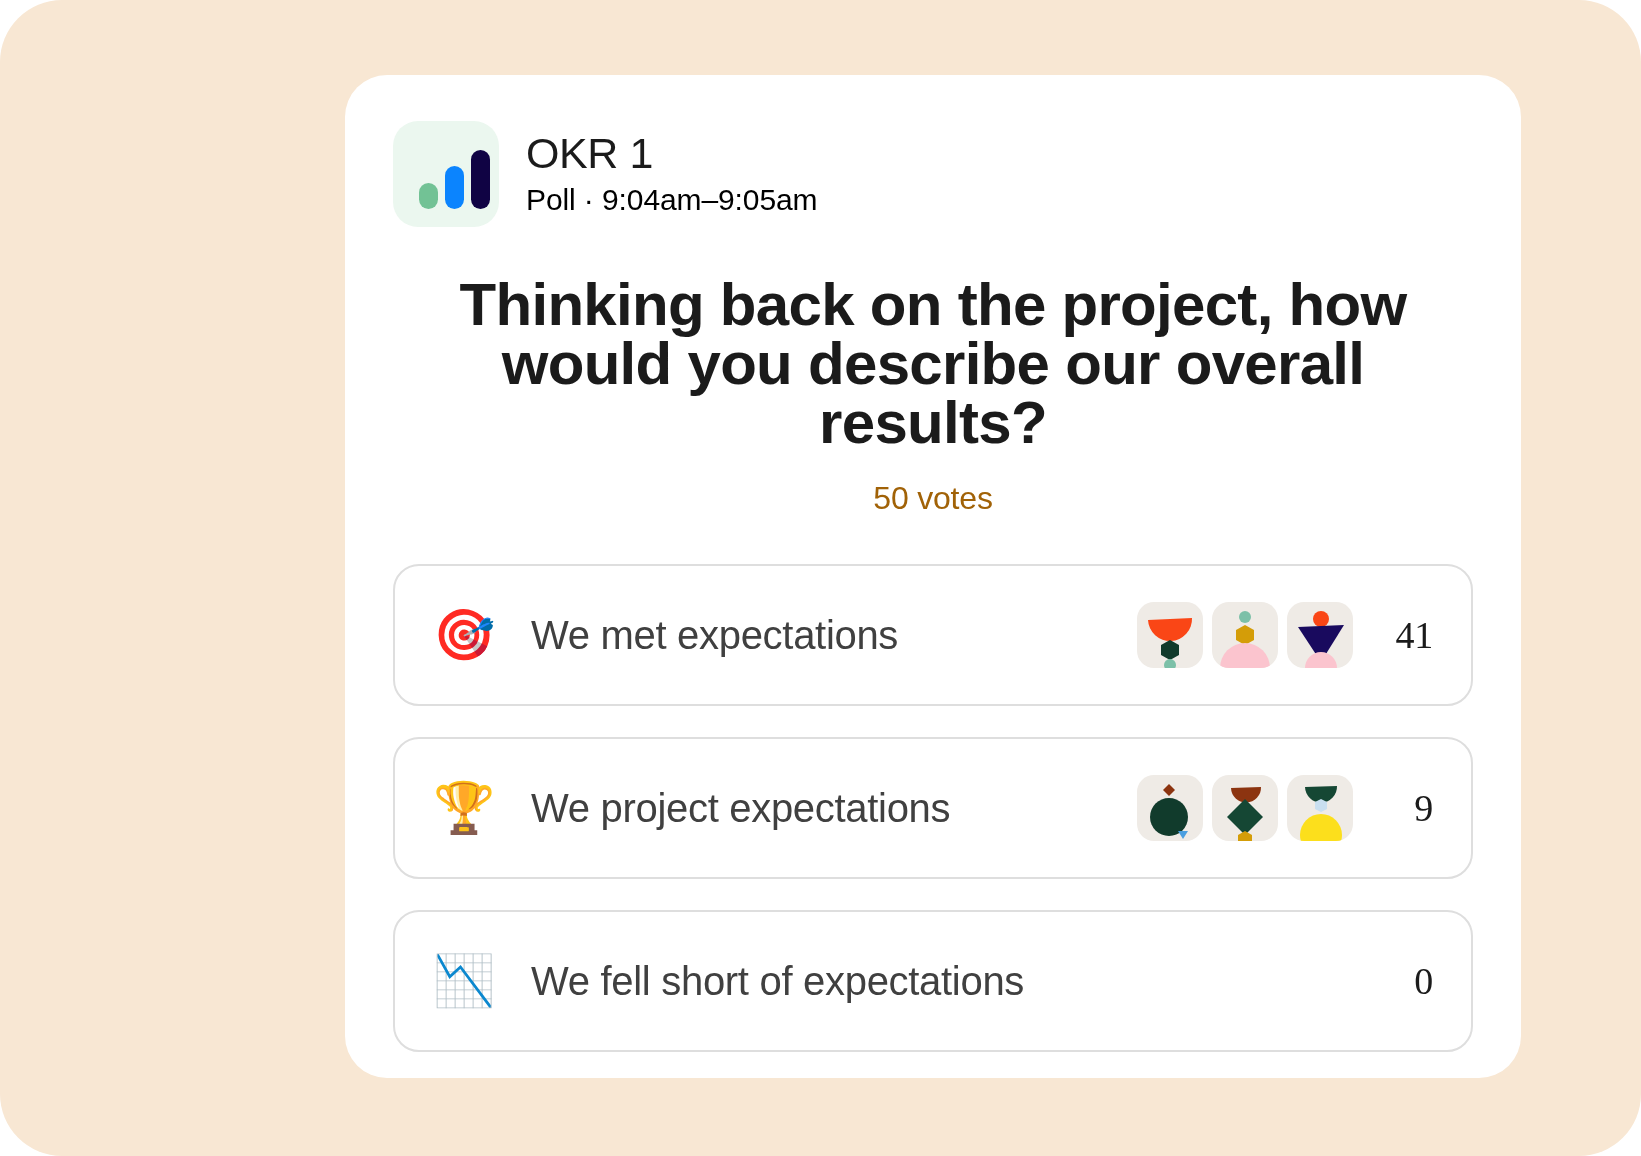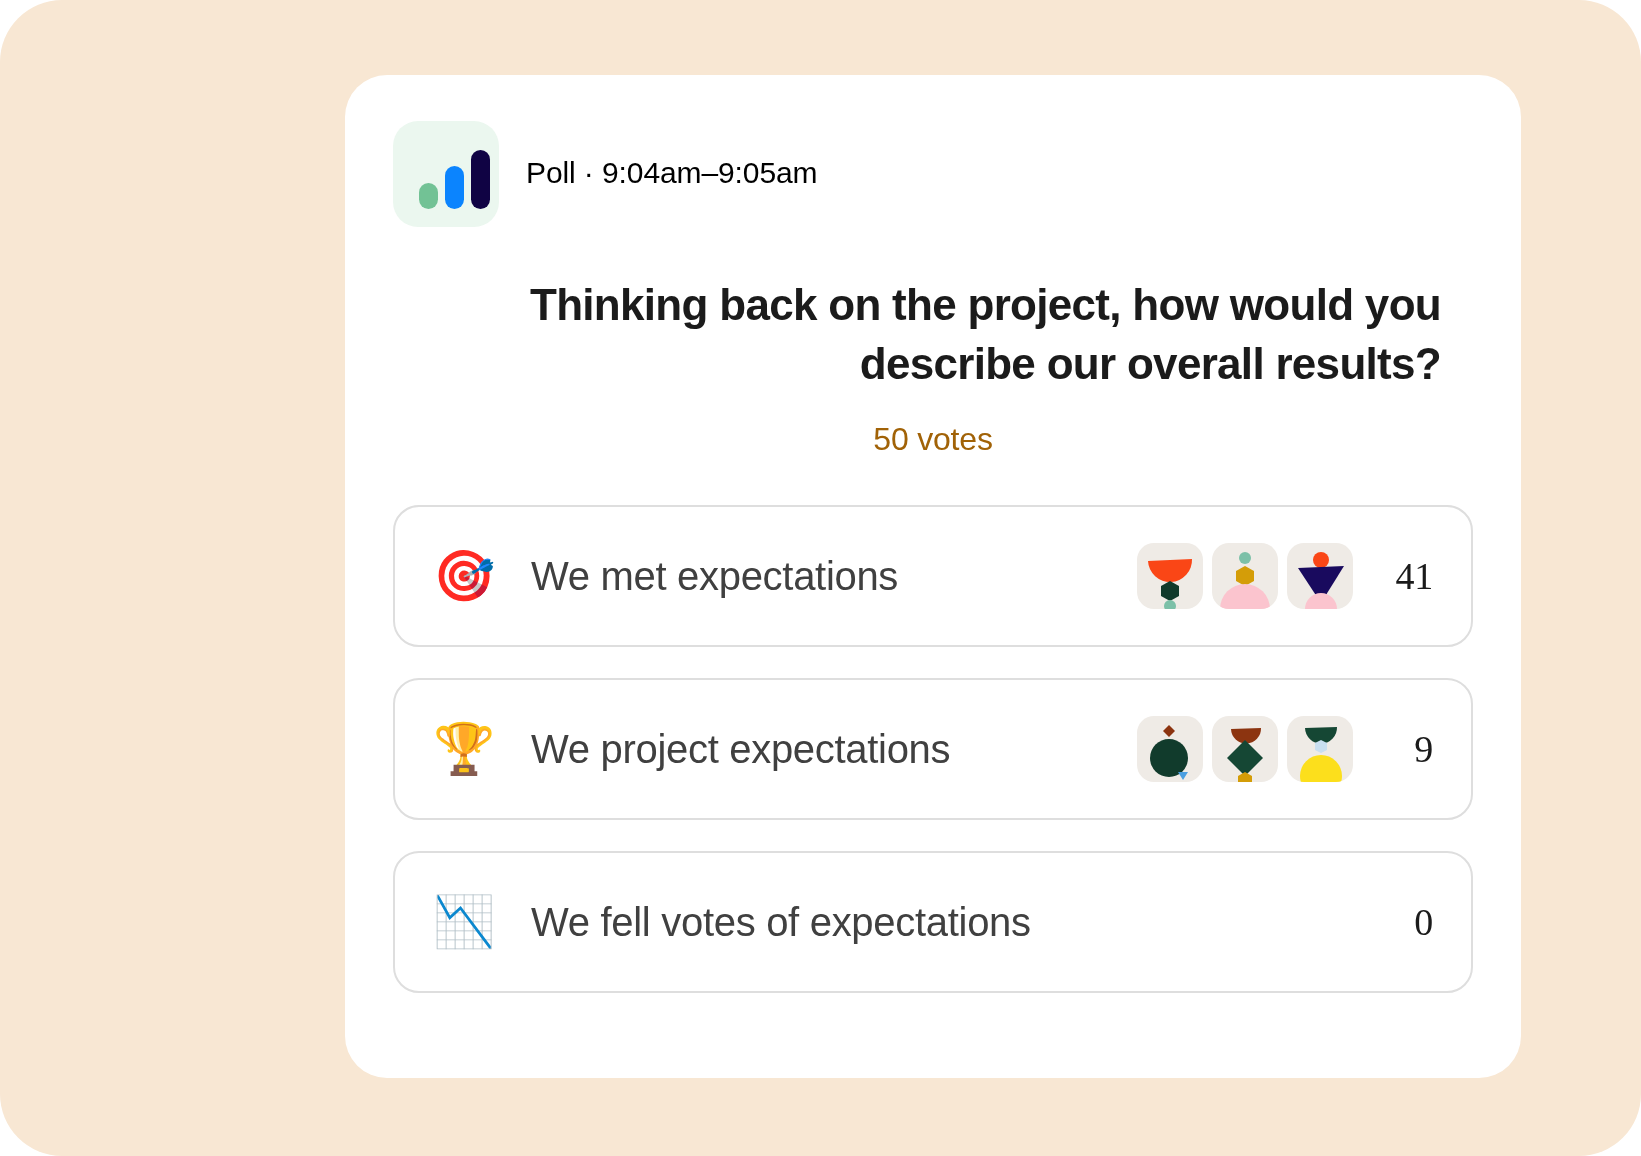--- a/index.html
+++ b/index.html
@@ -81,25 +81,25 @@
     line-height: 36px;
     color: #000000;
     font-weight: 400;
     letter-spacing: -0.1px;
     white-space: nowrap;
   }
 
   
   .question {
     margin-top: 47px;
-    font-size: 44px;
+    font-size: 60px;
     line-height: 59px;
     font-weight: bold;
     color: #1b1b1b;
-    text-align: right;
+    text-align: center;
     letter-spacing: -0.7px;
     padding: 0 32px;
   }
   .votes {
     margin-top: 27px;
     text-align: center;
     font-size: 32px;
     line-height: 38px;
     color: #a16207;
     letter-spacing: -0.2px;
@@ -177,20 +177,21 @@
 
     <div class="header">
       <div class="app-icon">
         <svg width="106" height="106" viewBox="0 0 106 106">
           <rect x="26" y="62" width="19" height="26" rx="9.5" fill="#72c295"></rect>
           <rect x="52" y="45" width="19" height="43" rx="9.5" fill="#0b84fe"></rect>
           <rect x="78" y="29" width="19" height="59" rx="9.5" fill="#100344"></rect>
         </svg>
       </div>
       <div class="header-text">
+        <div class="header-title">OKR 1</div>
         <div class="header-sub">Poll · 9:04am–9:05am</div>
       </div>
     </div>
 
     <div class="question">Thinking back on the project, how would you describe our overall results?</div>
     <div class="votes">50 votes</div>
 
     <div class="options">
 
       <div class="option-row">
@@ -246,20 +247,20 @@
               <polygon points="34,24 40,27 40,34 34,37 28,34 28,27" fill="#c9dff0"></polygon>
               <circle cx="34" cy="60" r="21" fill="#fcdf1c"></circle>
             </svg>
           </div>
         </div>
         <div class="option-count">9</div>
       </div>
 
       <div class="option-row">
         <div class="option-emoji">📉</div>
-        <div class="option-label">We fell votes of expectations</div>
+        <div class="option-label">We fell short of expectations</div>
         <div class="avatars no-avatars"></div>
         <div class="option-count">0</div>
       </div>
 
     </div>
   </div>
 </div>
 
 </body></html>

